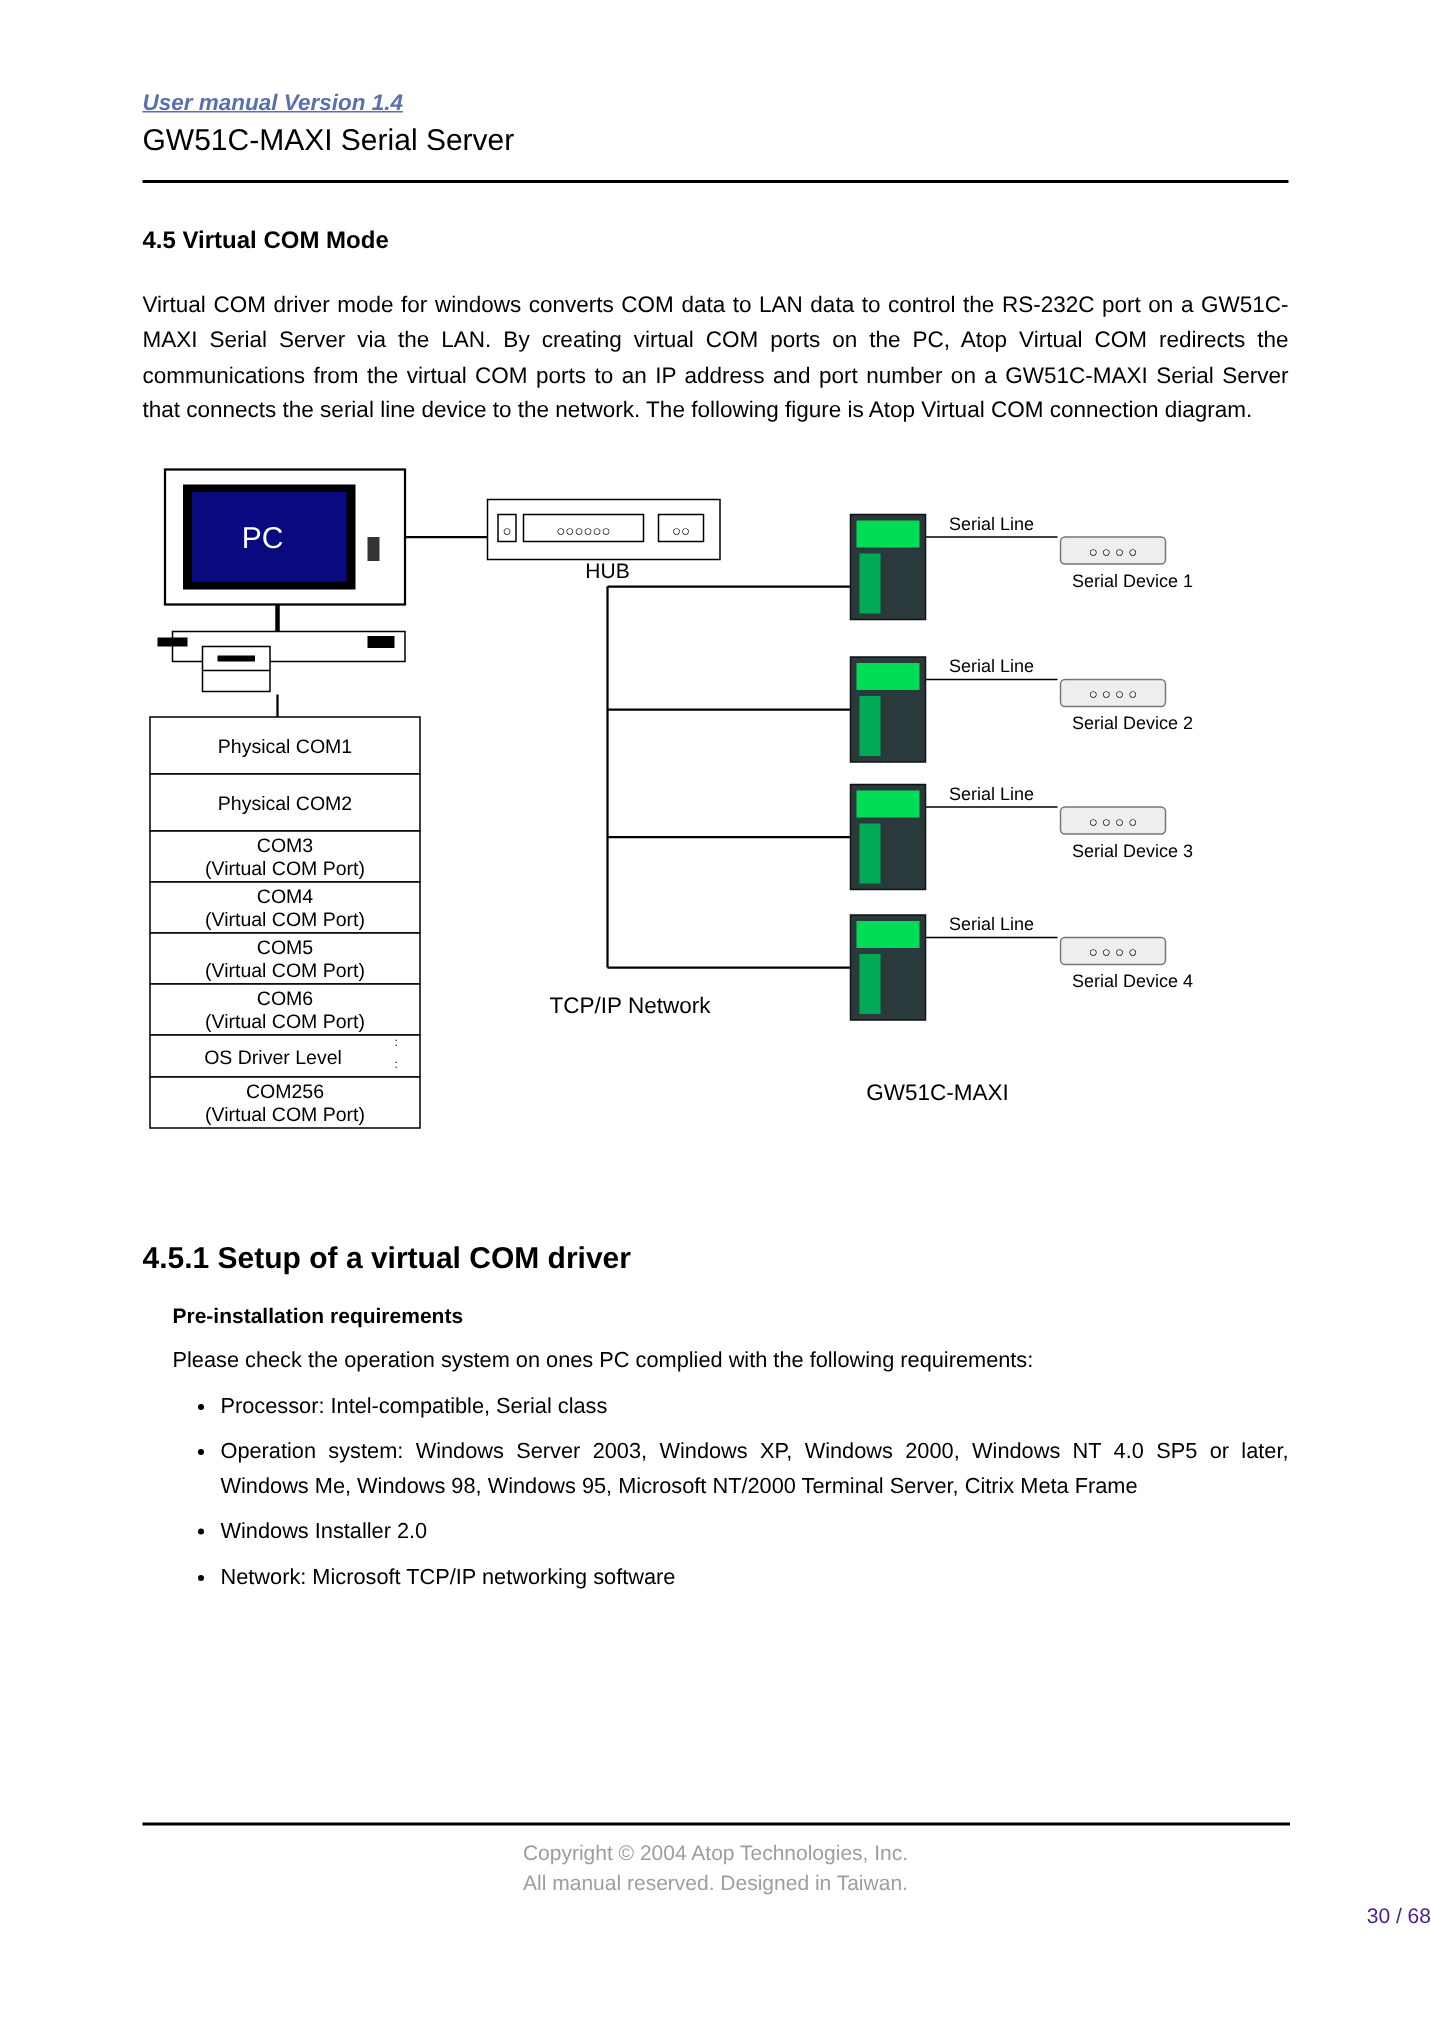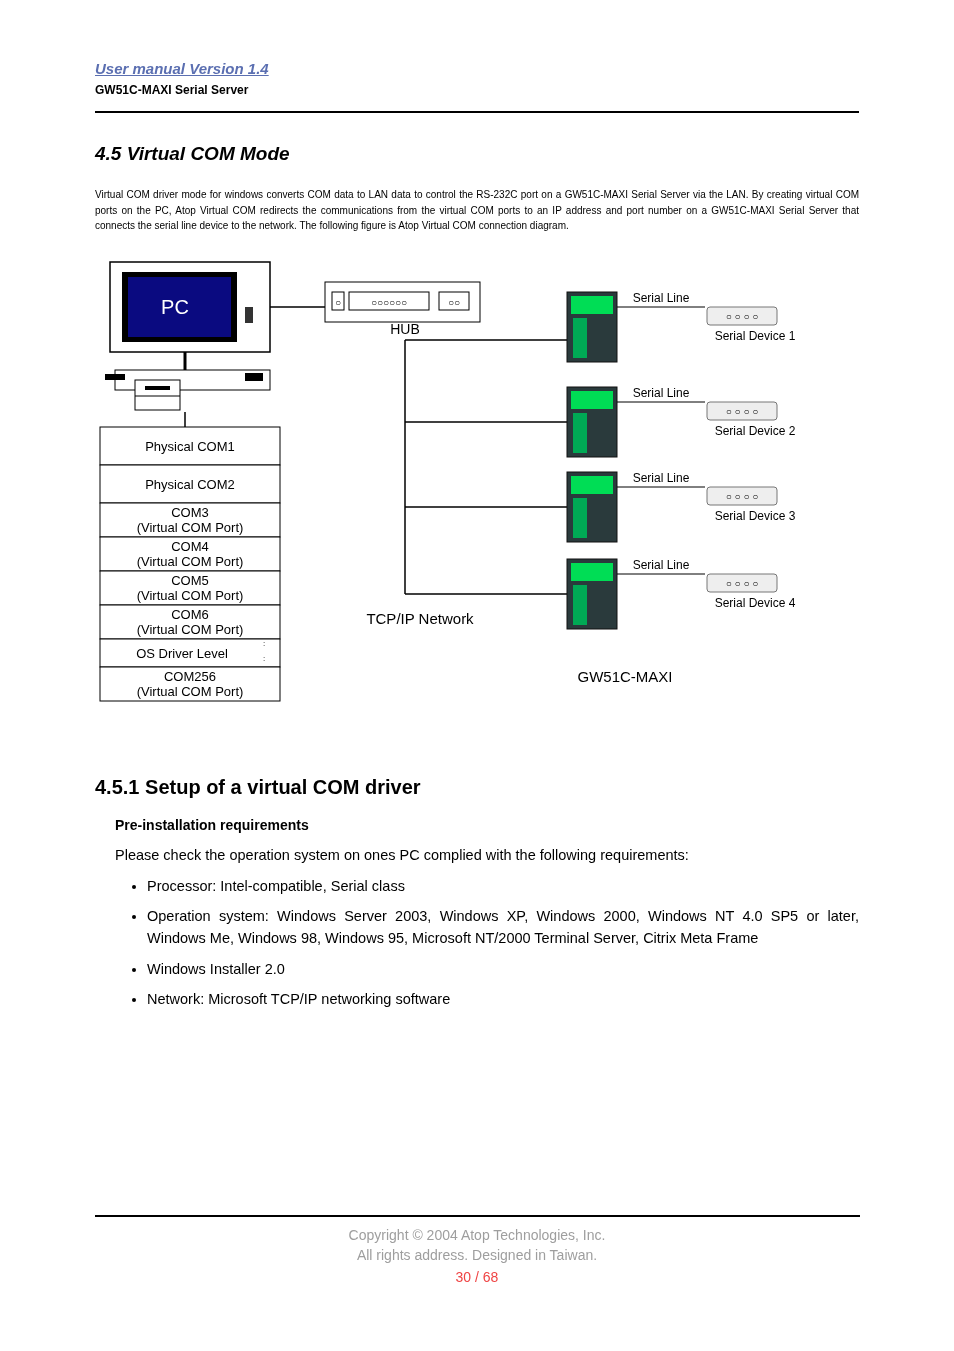--- a/index.html
+++ b/index.html
@@ -28,38 +28,37 @@
   }
   .header-left { }
   .manual-title {
     font-size: 15px;
     font-weight: bold;
     font-style: italic;
     color: #5b6fb1;
     text-decoration: underline;
   }
   .product-title {
-    font-size: 12px;
-    font-weight: bold;
+    font-size: 20px;
+    font-weight: normal;
     margin-top: 6px;
   }
   .logo { }
   .divider {
     border: 0;
     border-top: 2px solid #000;
     margin: 14px 0 30px 0;
   }
   h2.section {
-    font-size: 19px;
+    font-size: 16px;
     font-weight: bold;
     margin: 0 0 22px 0;
-    font-style: italic;
   }
   p.body {
-    font-size: 10px;
+    font-size: 15px;
     line-height: 1.55;
     text-align: justify;
     margin: 0 0 18px 0;
   }
   .diagram {
     margin: 0 0 20px 0;
     width: 760px;
   }
   h3.subsection {
     font-size: 20px;
@@ -96,21 +95,21 @@
     font-size: 14px;
     color: #9e9e9e;
   }
   .footer hr {
     width: 765px;
     margin: 0 auto 10px auto;
     border: 0;
     border-top: 2px solid #000;
   }
   .footer .line { margin: 4px 0; }
-  .footer .page-num { color: #ef4444; margin-top: 6px; }
+  .footer .page-num { color: #4c1d95; margin-top: 6px; text-align: right; }
 
   
   svg text { font-family: Arial, Helvetica, sans-serif; }
 </style>
 </head>
 <body>
 
 <div class="page">
 
   <div class="header-row">
@@ -261,17 +260,17 @@
       <li>Processor: Intel-compatible, Serial class</li>
       <li>Operation system: Windows Server 2003, Windows XP, Windows 2000, Windows NT 4.0 SP5 or later, Windows Me, Windows 98, Windows 95, Microsoft NT/2000 Terminal Server, Citrix Meta Frame</li>
       <li>Windows Installer 2.0</li>
       <li>Network: Microsoft TCP/IP networking software</li>
     </ul>
   </div>
 
   <div class="footer">
     <hr>
     <div class="line">Copyright © 2004 Atop Technologies, Inc.</div>
-    <div class="line">All rights address. Designed in Taiwan.</div>
+    <div class="line">All manual reserved. Designed in Taiwan.</div>
     <div class="line page-num">30 / 68</div>
   </div>
 
 </div>
 
 </body></html>

